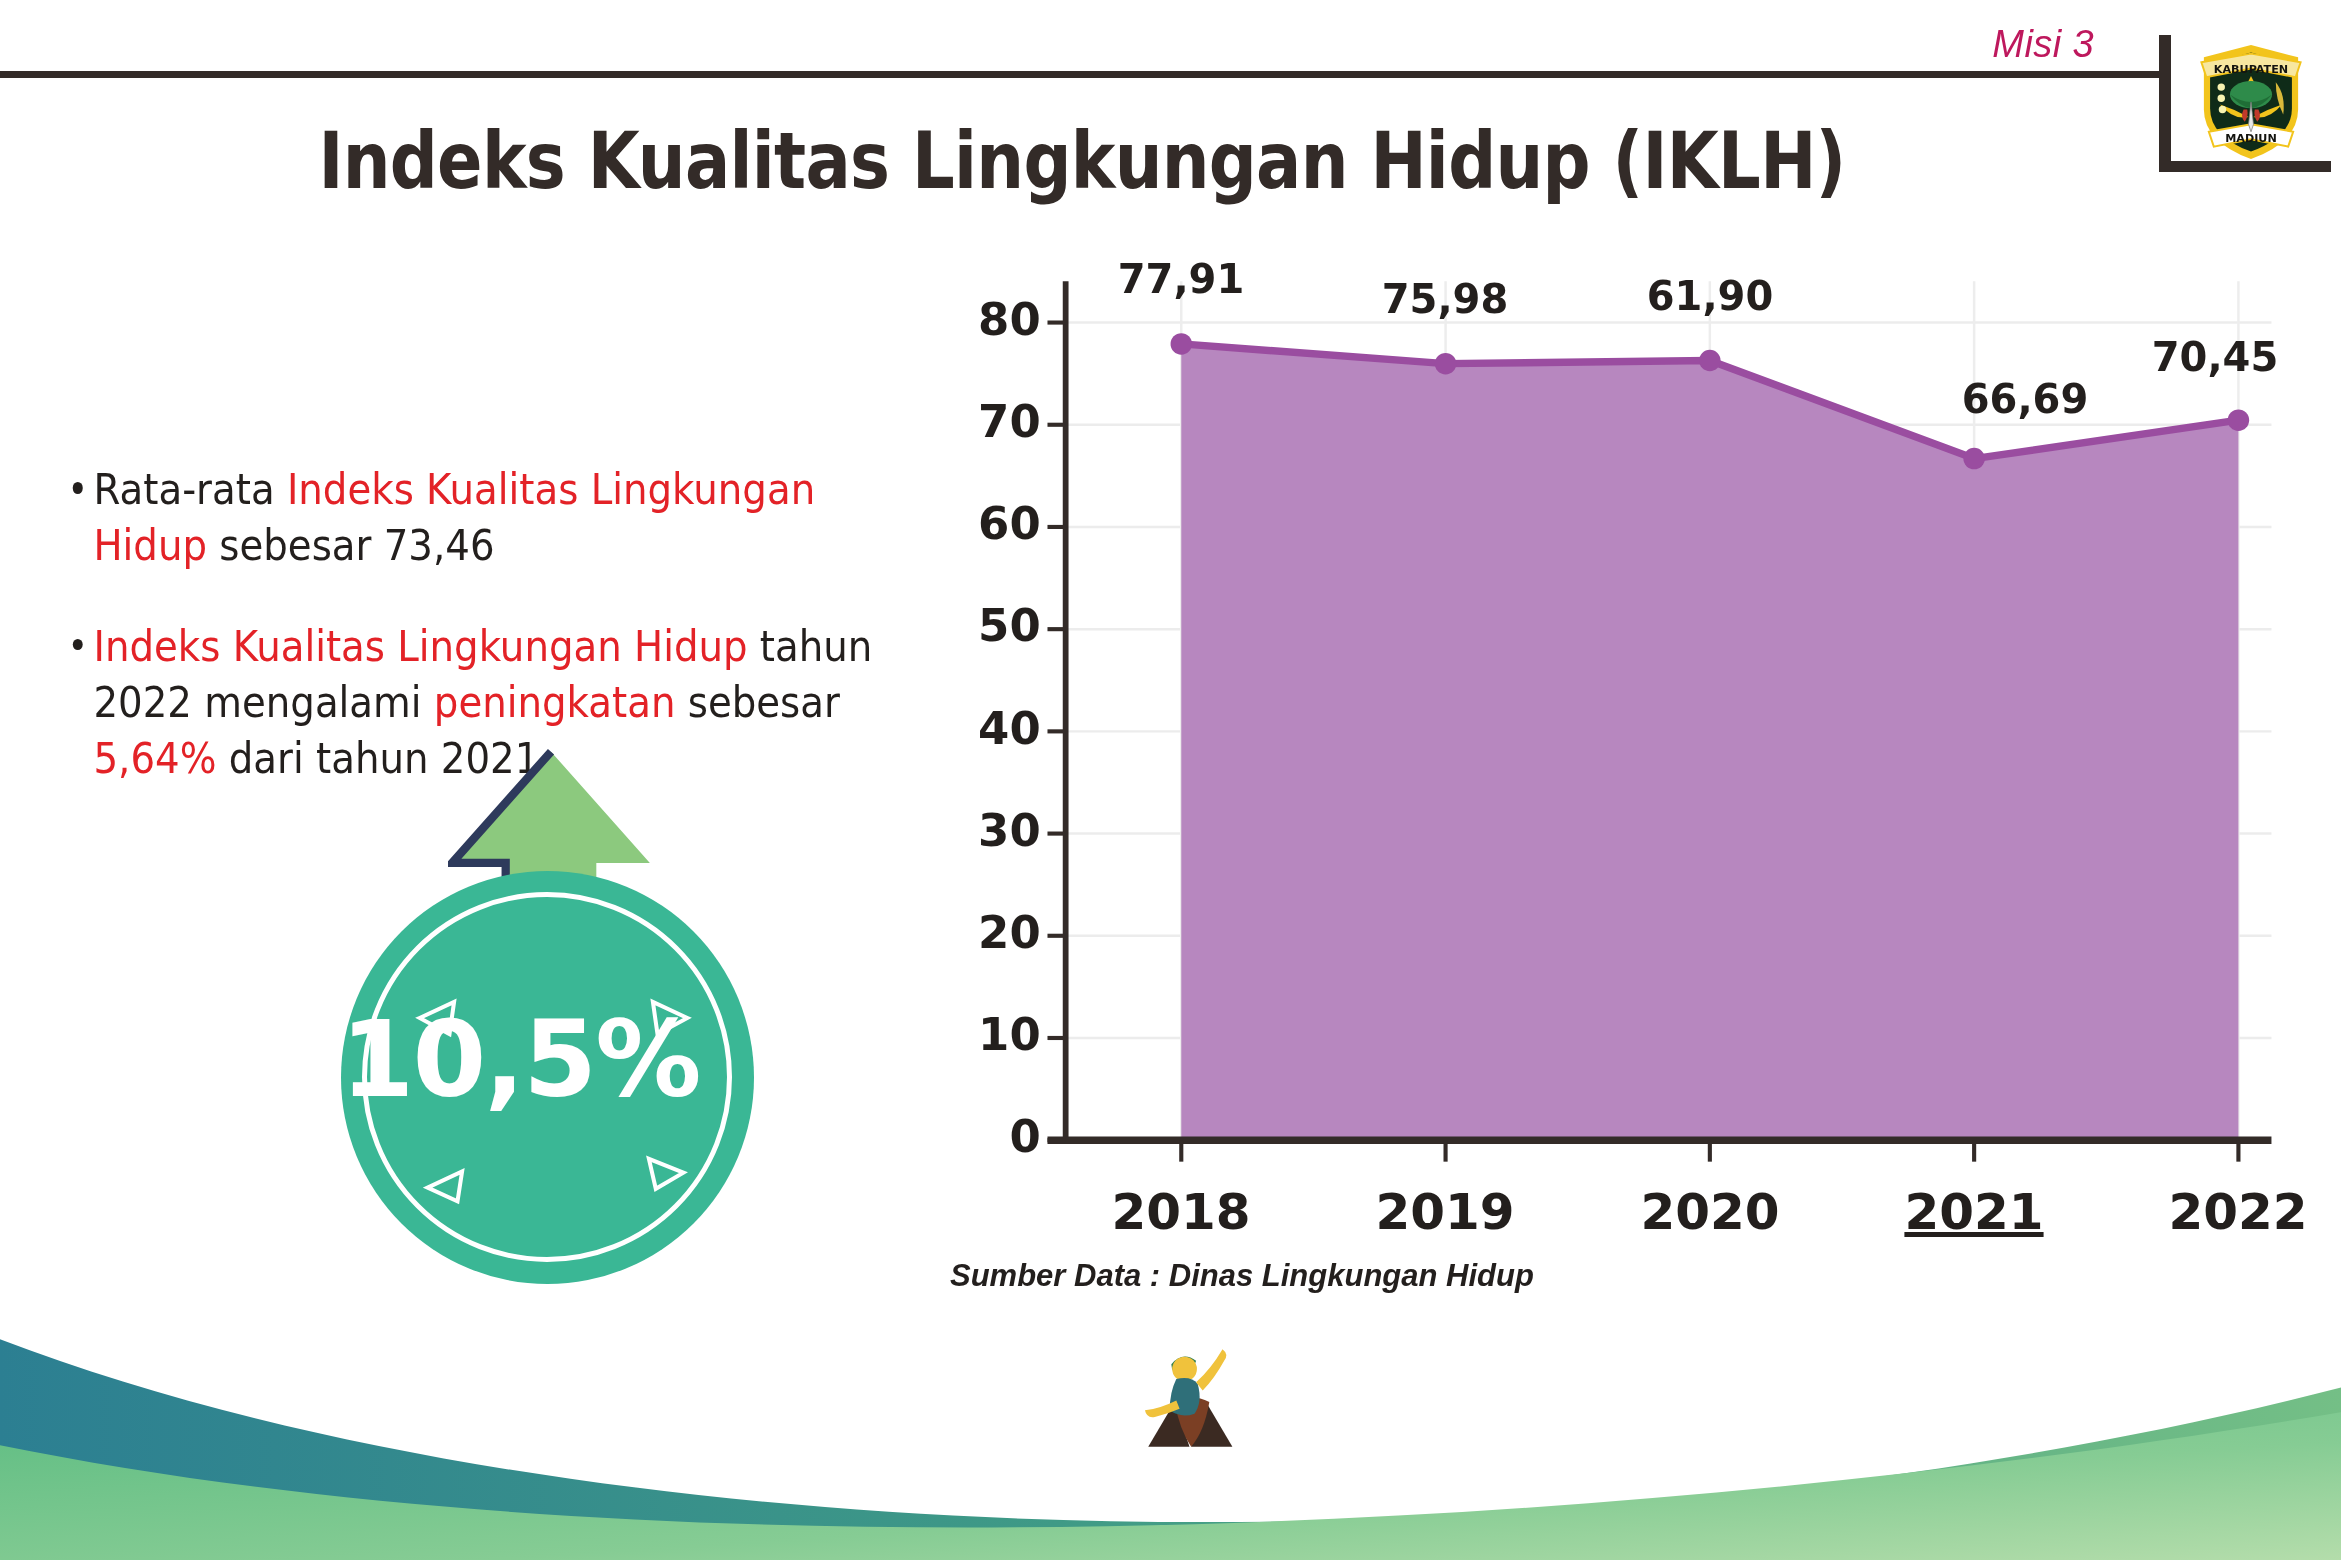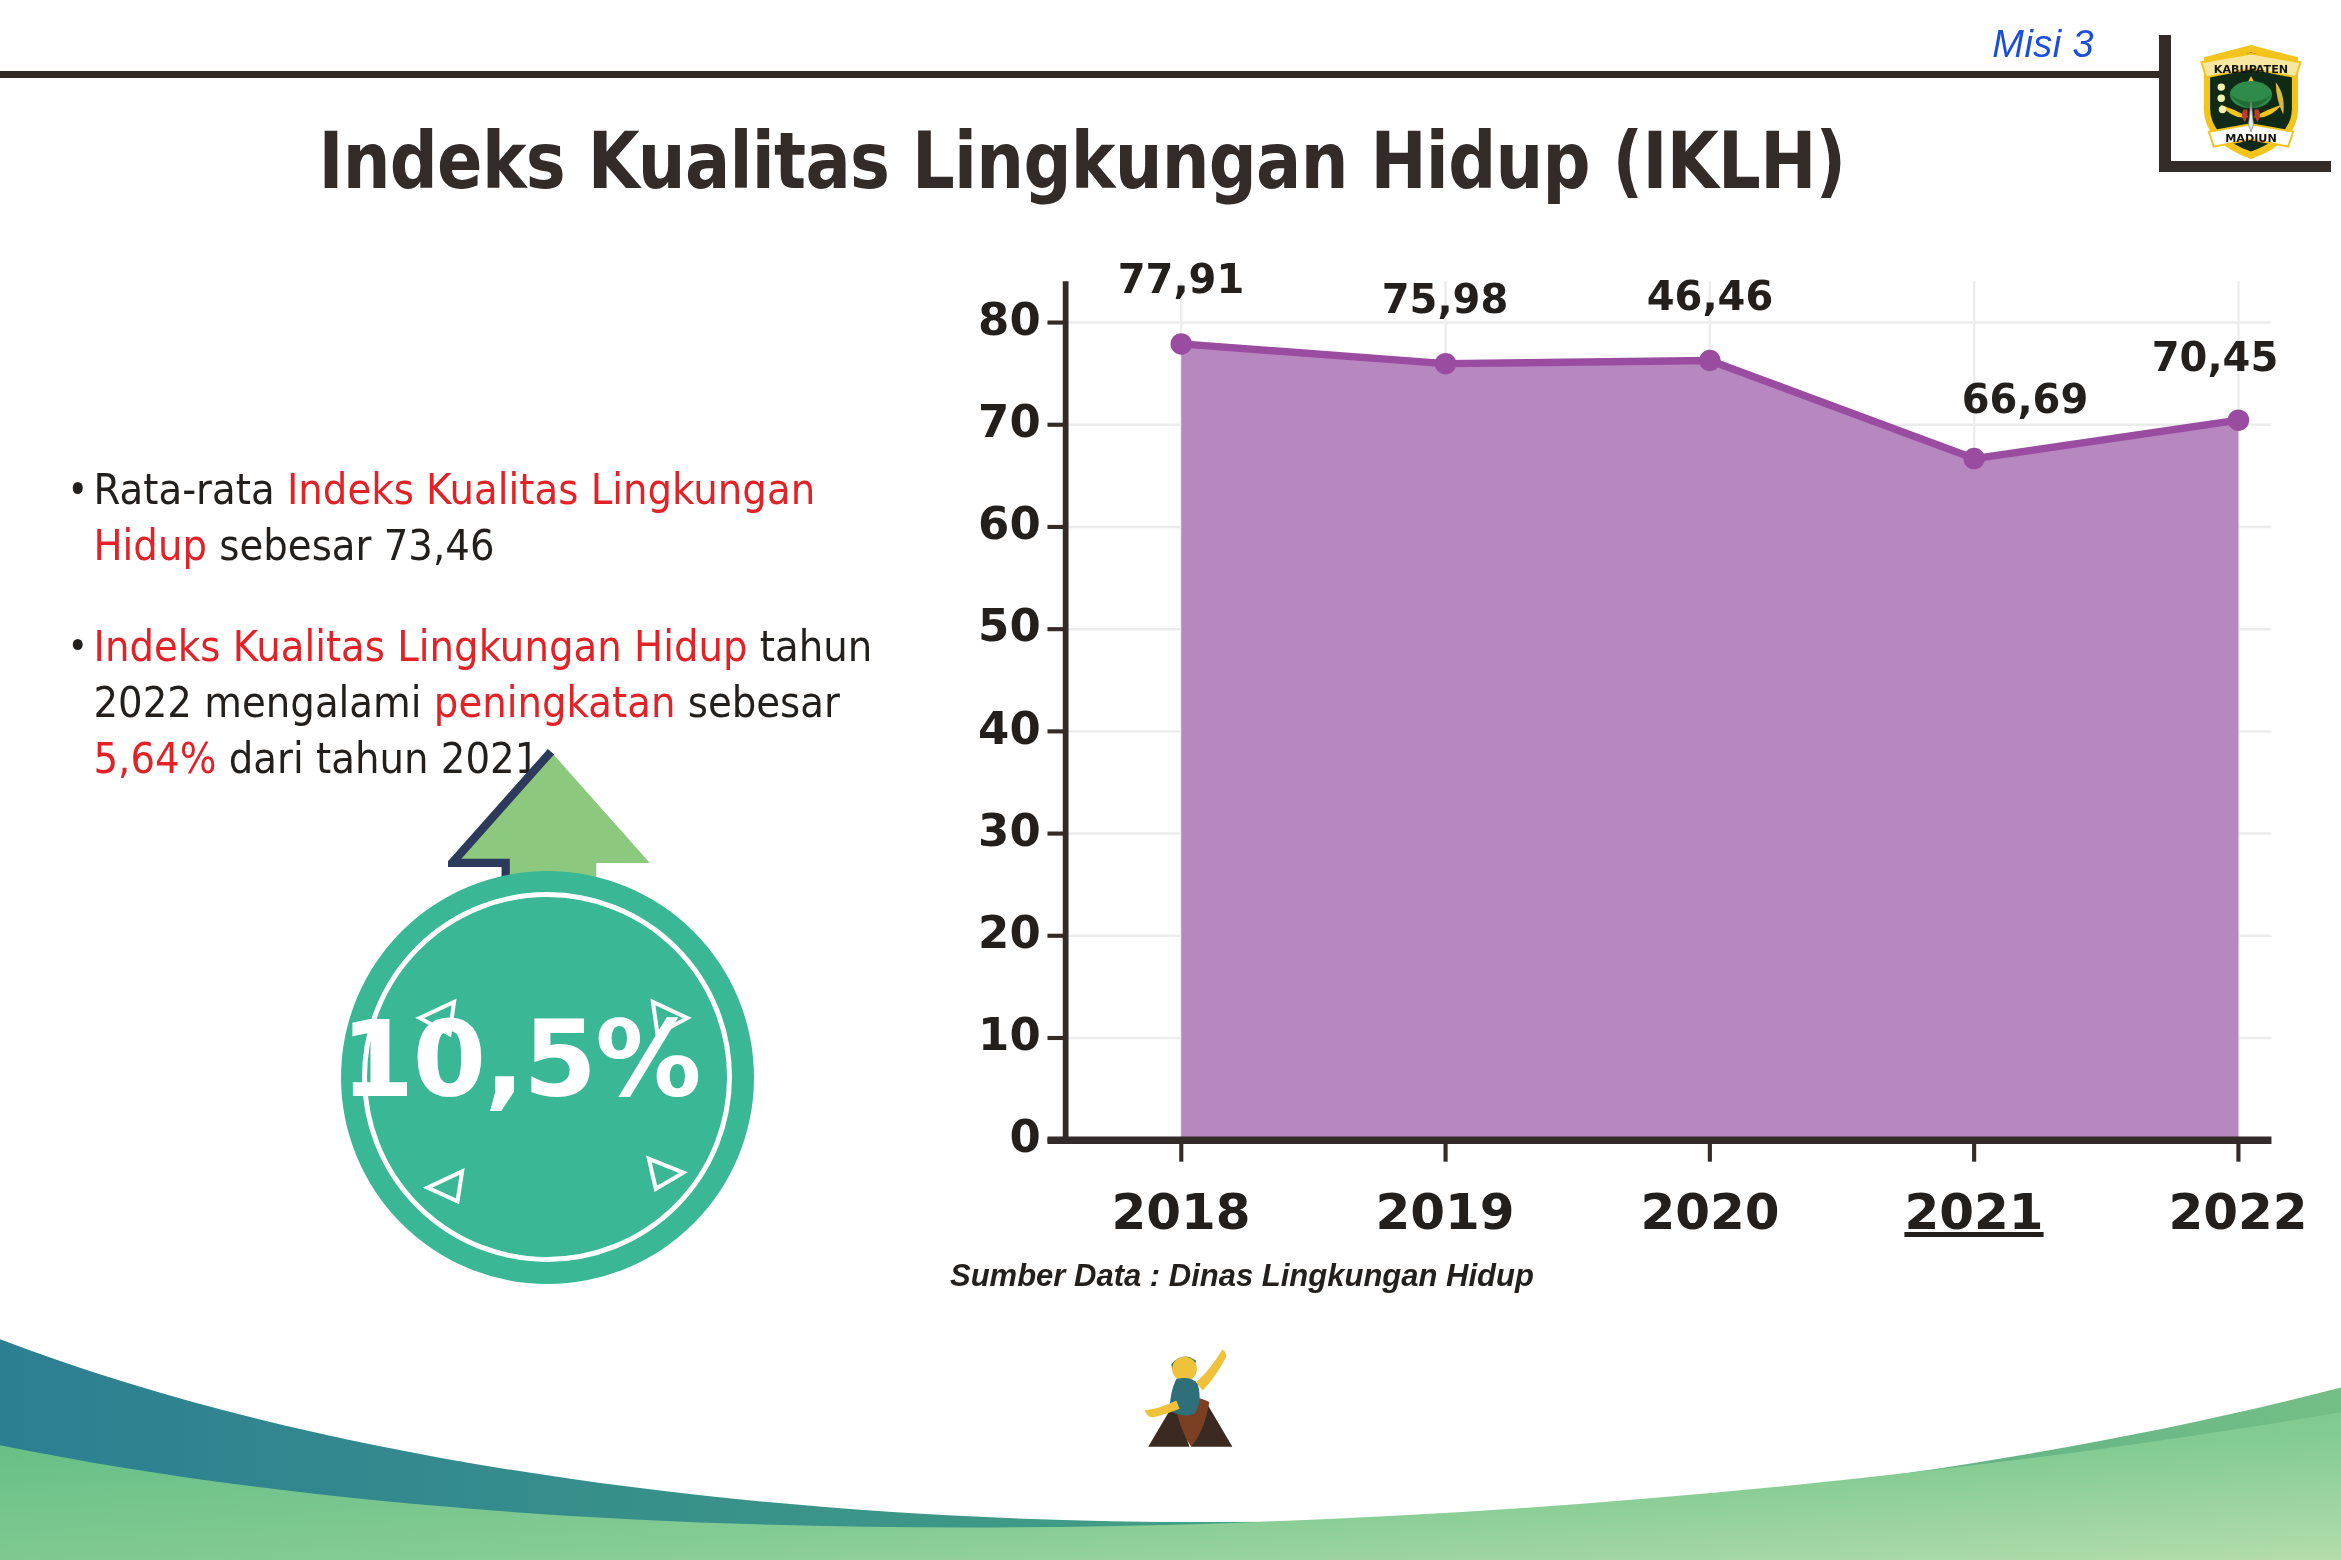--- a/index.html
+++ b/index.html
@@ -9,21 +9,21 @@
     font-family:"Liberation Sans", sans-serif; background:#ffffff;
   }
 
   
   #header-rule {
     position:absolute; left:0; top:71px; width:2164px; height:7.4px;
     background:#332b28;
   }
   #misi-label {
     position:absolute; right:248px; top:23px;
-    font-style:italic; font-size:38px; color:#1d4ed8;
+    font-style:italic; font-size:38px; color:#be185d;
     font-family:"Liberation Sans", sans-serif; letter-spacing:0.4px;
   }
   #logo-bracket {
     position:absolute; left:2159px; top:35px; width:183px; height:137px;
   }
   #logo-bracket .vbar {
     position:absolute; left:0; top:0; width:11.6px; height:129px; background:#332b28;
   }
   #logo-bracket .hbar {
     position:absolute; left:0; bottom:0; width:172px; height:10.7px; background:#332b28;
@@ -230,21 +230,21 @@
   <div id="xlabels">
       <div class="xlabel" style="left: 132px; top: 910px;">2018</div>
       <div class="xlabel" style="left: 396px; top: 910px;">2019</div>
       <div class="xlabel" style="left: 661px; top: 910px;">2020</div>
       <div class="xlabel" style="left: 925px; top: 910px; text-decoration: underline;">2021</div>
       <div class="xlabel" style="left: 1189px; top: 910px;">2022</div>
     </div>
   <div id="dlabels">
       <div class="dlabel" style="left: 132px; top: -16.6px;">77,91</div>
       <div class="dlabel" style="left: 396px; top: 3.1px;">75,98</div>
-      <div class="dlabel" style="left: 661px; top: -0.1px;">46,46</div>
+      <div class="dlabel" style="left: 661px; top: -0.1px;">61,90</div>
       <div class="dlabel" style="left: 976px; top: 103px;">66,69</div>
       <div class="dlabel" style="left: 1166px; top: 61px;">70,45</div>
     </div>
 </div>
 <div id="chart-source">Sumber Data : Dinas Lingkungan Hidup</div>
 
 <svg id="footer" viewBox="0 0 2836 330" preserveAspectRatio="none">
   <defs>
     <linearGradient id="waveTop" x1="0" y1="0" x2="1" y2="0">
       <stop offset="0%" stop-color="#2c7f92"></stop>

